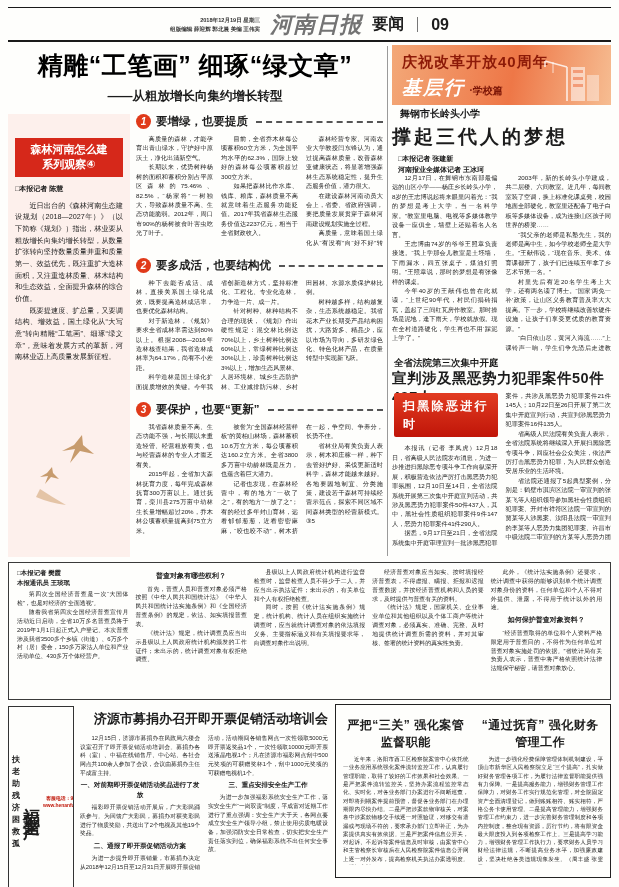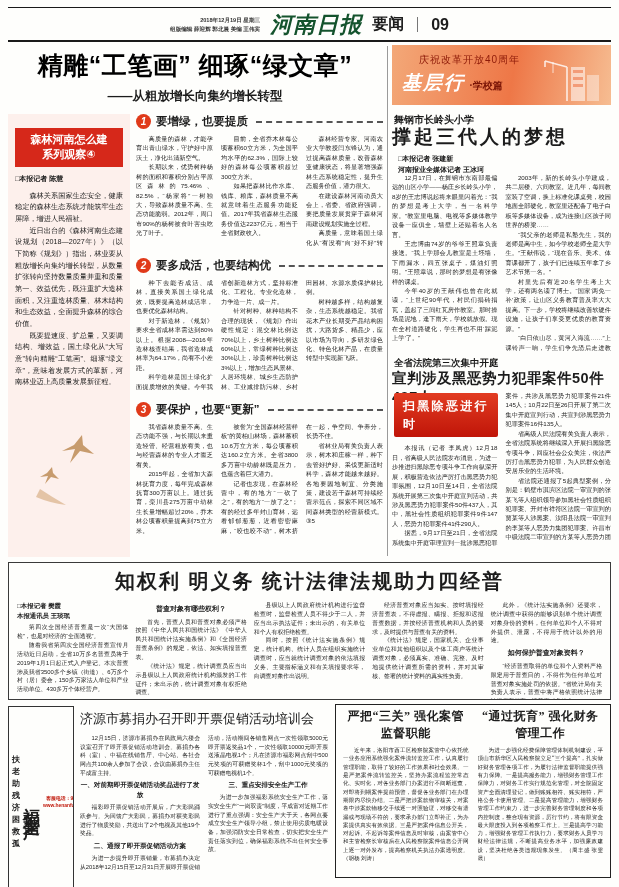--- a/index.html
+++ b/index.html
@@ -9,34 +9,34 @@
     background:#fefefc; overflow:hidden; color:#1c1c1c;
     font-family:"Liberation Sans","DejaVu Sans",sans-serif;
   }
   .hrule { position:absolute; background:#1a1a1a; }
   .vrule { position:absolute; background:#9a9a9a; width:1px; }
 
   
   .header-row { position:absolute; top:11px; left:0; width:619px; height:27px;
     display:flex; justify-content:center; align-items:center; gap:10px; }
   .dateblock { text-align:right; font-size:5.6px; line-height:1.6; color:#333; font-weight:bold; }
-  .masthead { font-size:22px; font-weight:900; font-style:italic; color:#14532d;
+  .masthead { font-size:22px; font-weight:900; font-style:italic; color:#737373;
     font-family:"DejaVu Serif","Liberation Serif",serif; letter-spacing:1px; }
   .pagelabel { display:flex; align-items:center; gap:13px; font-weight:900; font-size:16px; }
   .pagelabel .sep { width:1px; height:15px; background:#777; }
 
   
   .lead-hl { position:absolute; left:8px; top:49px; width:374px; text-align:center;
     font-size:25px; font-weight:900; letter-spacing:0.5px; color:#000; }
   .lead-sub { position:absolute; left:8px; top:88px; width:374px; text-align:center;
     font-size:12.5px; font-weight:600; }
 
   
   .sidebar { position:absolute; left:8px; top:114px; width:122px; height:443px;
-    background:#fdf0ec; padding:14px 7px; overflow:hidden; }
+    background:#fdf0ec; padding:24px 7px; overflow:hidden; }
   .series-box { background:#d6281a; color:#fff; text-align:center; font-weight:900;
     font-size:11px; line-height:1.4; padding:4px 2px; margin-bottom:7px; }
   .side-byline { font-size:7px; font-weight:bold; margin-bottom:6px; }
   .side-body { font-size:7.2px; line-height:1.62; text-align:justify; color:#222; }
   .side-body p { text-indent:2em; }
   .birds { position:absolute; left:14px; bottom:50px; }
 
   
   .section { position:absolute; left:136px; width:247px; overflow:hidden; }
   .sec-head { display:flex; align-items:center; gap:5px; margin-bottom:5px; }
@@ -46,21 +46,21 @@
   .sec-title { font-size:11.5px; font-weight:900; white-space:nowrap; }
   .dash-line { flex:1; border-top:2px dashed #555; height:0; margin-left:3px; }
   .cols3 { column-count:3; column-gap:8px; font-size:6.2px; line-height:1.52;
     text-align:justify; color:#222; }
   .cols3 p { text-indent:2em; }
 
   
   .banner { position:absolute; left:392px; top:45px; width:219px; height:60px;
     background:linear-gradient(100deg,#f3a878 0%,#ee7747 55%,#f6bd92 100%);
     padding:8px 10px; overflow:hidden; }
-  .banner-l1 { font-size:10px; font-weight:400; color:#8d1a08; letter-spacing:1px;margin-left:17px; }
+  .banner-l1 { font-size:15px; font-weight:700; color:#8d1a08; letter-spacing:1px; }
   .banner-l2 { margin-top:3px; }
   .banner-l2 .big { font-size:19px; font-weight:900; color:#fff; font-style:italic; letter-spacing:2px; }
   .banner-l2 .small { font-size:10px; font-weight:900; color:#7c1607; }
   .banner svg { position:absolute; right:4px; top:6px; }
   .kicker { position:absolute; left:394px; font-size:10px; font-weight:600; }
   .school-hl { position:absolute; left:392px; top:124px; width:219px; font-size:19px;
     font-weight:900; letter-spacing:3px; }
   .school-bylines { position:absolute; left:398px; top:153px; font-size:7px;
     font-weight:bold; line-height:1.6; }
   .cols2 { column-count:2; column-gap:8px; font-size:6.2px; line-height:1.52;
@@ -86,27 +86,27 @@
 
   
   .ad-box { position:absolute; left:8px; top:706px; width:66px; height:192px;
     border:1px solid #333; padding:5px 3px; display:flex; flex-direction:row;
     align-items:center; overflow:hidden; }
   .ad-slogan { font-size:8px; font-weight:900; text-align:center; line-height:1.5; }
   .ad-brand { writing-mode:vertical-rl; font-size:17px; font-weight:900; letter-spacing:5px;
     flex:1; margin-top:3px; }
   .ad-contact { font-size:4.9px; color:#c0180a; font-weight:bold; text-align:center; line-height:1.5; }
   .training { position:absolute; left:80px; top:706px; width:248px; height:172px; overflow:hidden; }
-  .training-hl { font-size:13px; font-weight:400; text-align:left; margin:4px 0 6px; }
+  .training-hl { font-size:13px; font-weight:700; text-align:right; margin:4px 0 6px; }
   .training-body { column-count:2; column-gap:8px; font-size:5.8px; line-height:1.5;
     text-align:justify; color:#222; height:146px; overflow:hidden; }
   .training-body p { text-indent:2em; }
   .training-body h4 { font-size:6.6px; font-weight:900; text-align:center; margin:3px 0; }
   .bottom-right { position:absolute; left:335px; top:704px; width:276px; height:174px;
-    border:1.5px solid #222; padding:3px 7px; display:flex; gap:9px; overflow:hidden;font-family:Liberation Serif, serif; }
+    border:1.5px solid #222; padding:12px 7px; display:flex; gap:9px; overflow:hidden; }
   .br-article { flex:1; overflow:hidden; }
   .br-hl { font-size:12px; font-weight:900; text-align:center; margin-bottom:4px; letter-spacing:0.5px; }
   .br-body { font-size:5.55px; line-height:1.5; text-align:justify; color:#222; text-indent:2em; }
 </style>
 </head>
 <body>
 
 <div class="page">
 
   <div class="hrule" style="left:8px;top:7px;width:603px;height:1px;"></div>
@@ -129,21 +129,20 @@
 
   <div class="vrule" style="left:387px;top:46px;height:510px;"></div>
 
   <div class="sidebar">
     <div class="series-box">
       <div>森林河南怎么建</div>
       <div>系列观察④</div>
     </div>
     <div class="side-byline">□本报记者 陈慧</div>
     <div class="side-body">
-        <p>森林关系国家生态安全，健康稳定的森林生态系统才能筑牢生态屏障，增进人民福祉。</p>
         <p>近日出台的《森林河南生态建设规划（2018—2027年）》（以下简称《规划》）指出，林业要从粗放增长向集约增长转型，从数量扩张转向坚持数量质量并重和质量第一、效益优先，既注重扩大造林面积，又注重造林质量、林木结构和生态效益，全面提升森林的综合价值。</p>
         <p>既要提速度、扩总量，又要调结构、增效益，国土绿化从“大写意”转向精雕“工笔画”、细琢“绿文章”，意味着发展方式的革新，河南林业迈上高质量发展新征程。</p>
       </div>
     <svg class="birds" width="95" height="80" viewBox="0 0 95 80">
       <path d="M60 8 L52 18 L40 24 L53 22 L48 36 L58 24 L72 27 L61 18 Z" fill="#c79b6d"></path>
       <path d="M30 40 L25 46 L18 50 L26 49 L23 57 L29 50 L37 52 L31 46 Z" fill="#c79b6d"></path>
       <path d="M18 62 Q30 70 44 78 Q28 76 14 70 Z" fill="#d8b089" opacity="0.7"></path>
     </svg>
   </div>
 
@@ -204,21 +203,21 @@
       <rect x="34" y="16" width="14" height="34" fill="#ffffff" opacity="0.55"></rect>
       <rect x="50" y="24" width="12" height="26" fill="#ffffff" opacity="0.4"></rect>
       <rect x="36" y="19" width="10" height="3" fill="#ee7747" opacity="0.6"></rect>
       <rect x="36" y="26" width="10" height="3" fill="#ee7747" opacity="0.6"></rect>
       <rect x="36" y="33" width="10" height="3" fill="#ee7747" opacity="0.6"></rect>
       <path d="M30 16 L8 10 M30 16 L30 50 M8 10 L8 16" stroke="#ffffff" stroke-width="1.6" opacity="0.8" fill="none"></path>
       <path d="M16 11 L16 22" stroke="#ffffff" stroke-width="1" opacity="0.7"></path>
     </svg>
   </div>
 
-  <div class="kicker" style="top:113px;">舞钢市长岭头小学</div>
+  <div class="kicker" style="top:107px;margin-left:6px;">舞钢市长岭头小学</div>
   <div class="school-hl">撑起三代人的梦想</div>
   <div class="school-bylines">
     <div>□本报记者 张建新</div>
     <div>河南报业全媒体记者 王冰珂</div>
   </div>
   <div class="school-body cols2">
       <p>12月17日，在舞钢市东南部最偏远的山区小学——杨庄乡长岭头小学，8岁的王志博说起将来眼里闪着光：“我的梦想是考上大学，当一名科学家。”教室里电脑、电视等多媒体教学设备一应俱全，墙壁上还贴着名人名言。</p>
       <p>王志博由74岁的爷爷王照章负责接送。“我上学那会儿教室是土坯墙，下雨漏水，四五张桌子，煤油灯照明。”王照章说，那时的梦想是有张像样的课桌。</p>
       <p>今年40岁的王献伟也曾在此就读，“上世纪90年代，村民们捐砖捐瓦，盖起了三间红瓦房作教室。那时操场是泥地，逢下雨天，学校就放假。现在全村道路硬化，学生再也不用‘踩泥上学’了。”</p>
       <p>2003年，新的长岭头小学建成，共二层楼、六间教室。近几年，每间教室装了空调，换上标准化课桌凳，校园地面全部硬化，教室里还配备了电子白板等多媒体设备，成为连接山区孩子同世界的桥梁……</p>
@@ -233,21 +232,20 @@
     <div class="badge">扫黑除恶进行时</div>
     <div>
         <p>本报讯（记者 李凤虎）12月18日，省高级人民法院发布消息，为进一步推进扫黑除恶专项斗争工作向纵深开展，积极营造依法严厉打击黑恶势力犯罪氛围，12月10日至14日，全省法院系统开展第三次集中开庭宣判活动，共涉及黑恶势力犯罪案件50件437人，其中，黑社会性质组织犯罪案件9件147人，恶势力犯罪案件41件290人。</p>
         <p>据悉，9月17日至21日，全省法院系统集中开庭审理宣判一批涉黑恶犯罪案件，共涉及黑恶势力犯罪案件21件145人；10月22日至26日开展了第二次集中开庭宣判行动，共宣判涉黑恶势力犯罪案件16件135人。</p>
         <p>省高级人民法院有关负责人表示，全省法院系统将继续深入开展扫黑除恶专项斗争，回应社会公众关注，依法严厉打击黑恶势力犯罪，为人民群众创造安居乐业的生活环境。</p>
         <p>省法院还通报了5起典型案例，分别是：鹤壁市淇滨区法院一审宣判的张某飞等人组织领导参加黑社会性质组织犯罪案、开封市祥符区法院一审宣判的贾某等人涉黑案、汝阳县法院一审宣判的李某等人恶势力集团犯罪案、许昌市中级法院二审宣判的方某等人恶势力团伙犯罪案、荥阳市法院一审宣判的张某某等人恶势力团伙犯罪案。③6</p>
       </div>
   </div>
 
   <div class="census">
-    <div class="census-hl">知权利 明义务 统计法律法规助力四经普</div>
     <div class="census-cols">
       <div class="census-col">
         <div class="census-byline">□本报记者 樊霞</div>
         <div class="census-byline" style="margin-bottom:3px;">本报通讯员 王琰珉</div>
         <div>
             <p>第四次全国经济普查是一次“大国体检”，也是对经济的“全面透视”。</p>
             <p>随着我省第四次全国经济普查宣传月活动近日启动，全省10万多名普查员将于2019年1月1日起正式入户登记。本次普查涉及我省3500多个乡镇（街道）、6万多个村（居）委会，150多万家法人单位和产业活动单位、430多万个体经营户。</p>
           </div>
       </div>
       <div class="census-col">

